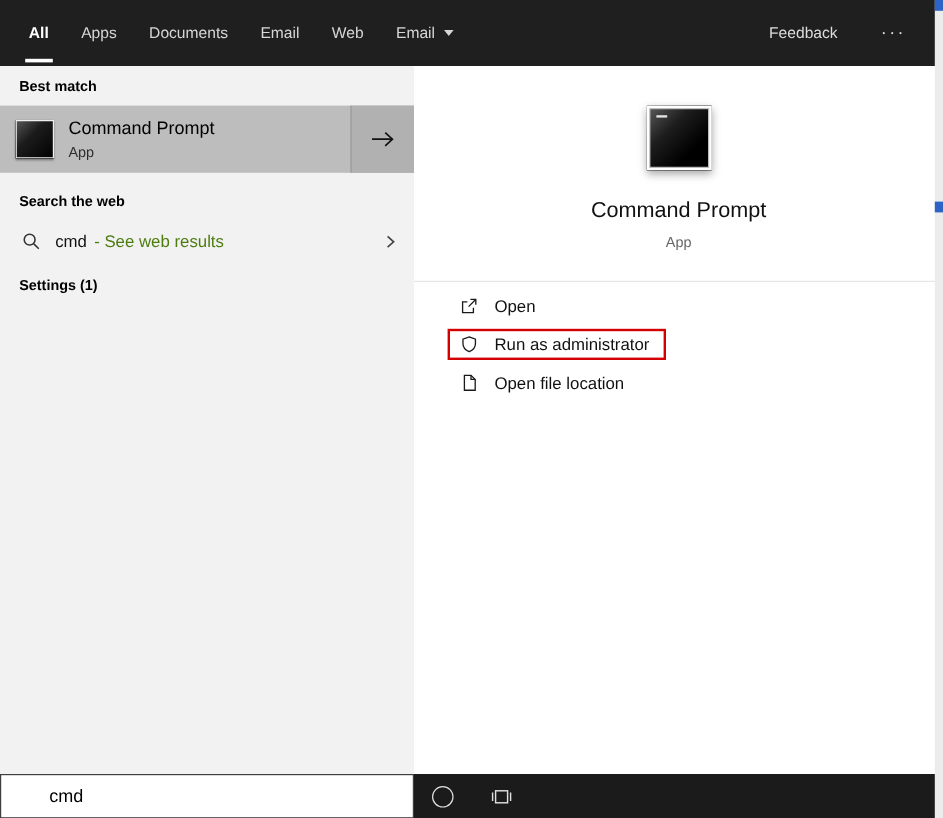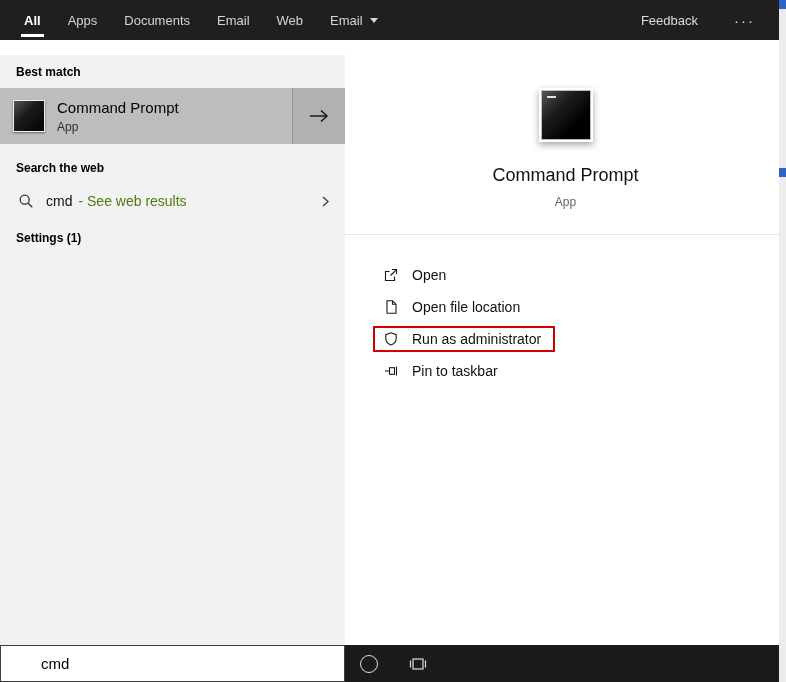--- a/index.html
+++ b/index.html
@@ -4,21 +4,21 @@
 <style>
   * { margin:0; padding:0; box-sizing:border-box; }
   html,body { background:#fff; }
   .screen{
     position:relative; width:786px; height:682px; overflow:hidden;
     font-family:"Liberation Sans","DejaVu Sans",sans-serif;
     background:#fff;
   }
   
   .topbar{
-    position:absolute; top:0; left:0; width:100%; height:40px;
+    position:absolute; top:0; left:0; width:100%; height:55px;
     background:var(--topbar-bg,#1f1f1f); display:flex; align-items:stretch; color:#dcdcdc;
   }
   .tabs{ display:flex; padding-left:24px; gap:27px; }
   .tab{ display:flex; align-items:center; font-size:13px; position:relative; cursor:pointer; color:#d6d6d6; }
   .tab.selected{ color:#fff; font-weight:bold; }
   .tab.selected::after{ content:""; position:absolute; left:-3px; right:-3px; bottom:3px; height:3px; background:#fff; }
   .more-caret{ width:0; height:0; border-left:4px solid transparent; border-right:4px solid transparent;
     border-top:5px solid #d6d6d6; margin-left:7px; }
   .topbar-right{ margin-left:auto; display:flex; align-items:center; gap:36px; padding-right:31px; font-size:13px; }
   .ellipsis{ font-size:15px; letter-spacing:2px; cursor:pointer; }
@@ -48,21 +48,21 @@
     display:flex; flex-direction:column; align-items:center; }
   .cmd-icon-large{
     margin-top:33px; width:54px; height:54px; position:relative;
     background:linear-gradient(135deg,#606060 0%,#1e1e1e 35%,#000 70%);
     box-shadow: inset 0 0 0 2px #fff, inset 0 0 0 3px #bdbdbd, 0 3px 7px rgba(0,0,0,.35);
   }
   .cmd-icon-large::after{ content:""; position:absolute; left:8px; top:8px; width:9px; height:2px; background:rgba(255,255,255,.85); }
   .hero-title{ margin-top:23px; font-size:18px; color:#111; font-weight:400; }
   .hero-sub{ margin-top:9px; font-size:12px; color:#666; }
   .divider{ width:100%; border-top:1px solid #e6e6e6; margin-top:25px; }
-  .actions{ align-self:stretch; margin-top:24px; padding-left:28px; list-style:none; }
+  .actions{ align-self:stretch; margin-top:4px; padding-left:28px; list-style:none; }
   .action{ height:32px; display:flex; align-items:center; cursor:pointer; }
   .action-inner{ display:flex; align-items:center; gap:13px; padding:3px 12px 3px 8px; border:2px solid transparent; }
   .action.highlighted .action-inner{ border-color:var(--highlight-red,#d40000); }
   .action-label{ font-size:14px; color:#111; }
   .action svg{ flex:none; }
 
   
   .bottombar{ position:absolute; bottom:0; left:0; width:100%; height:37px; }
   .search-box{ position:absolute; left:0; top:0; width:345px; height:37px; background:#fff;
     border:1px solid #3f3f3f; }
@@ -160,45 +160,35 @@
       <li class="action">
         <span class="action-inner">
           <svg width="16" height="16" viewBox="0 0 16 16" fill="none" stroke="#1a1a1a" stroke-width="1.1">
             <path d="M6.5 4.5h-4v9h9v-4"></path>
               <path d="M9 2.5h4.5V7"></path>
               <path d="M13.2 2.8L7.5 8.5"></path>
           </svg>
           <span class="action-label">Open</span>
         </span>
       </li>
+      <li class="action highlighted">
+        <span class="action-inner">
+          <svg width="16" height="16" viewBox="0 0 16 16" fill="none" stroke="#1a1a1a" stroke-width="1.1">
+            <path d="M8 1.8l5.2 1.9v3.8c0 3.2-2.3 5.4-5.2 6.6-2.9-1.2-5.2-3.4-5.2-6.6V3.7z"></path>
+          </svg>
+          <span class="action-label">Run as administrator</span>
+        </span>
+      </li>
       <li class="action">
         <span class="action-inner">
           <svg width="16" height="16" viewBox="0 0 16 16" fill="none" stroke="#1a1a1a" stroke-width="1.1">
             <path d="M4 1.8h5.5L13 5.2v9H4z"></path>
               <path d="M9.5 1.8v3.4H13"></path>
           </svg>
           <span class="action-label">Open file location</span>
-        </span>
-      </li>
-      <li class="action highlighted">
-        <span class="action-inner">
-          <svg width="16" height="16" viewBox="0 0 16 16" fill="none" stroke="#1a1a1a" stroke-width="1.1">
-            <path d="M8 1.8l5.2 1.9v3.8c0 3.2-2.3 5.4-5.2 6.6-2.9-1.2-5.2-3.4-5.2-6.6V3.7z"></path>
-          </svg>
-          <span class="action-label">Run as administrator</span>
-        </span>
-      </li>
-      <li class="action">
-        <span class="action-inner">
-          <svg width="16" height="16" viewBox="0 0 16 16" fill="none" stroke="#1a1a1a" stroke-width="1.1">
-            <path d="M2 8h4.5"></path>
-              <rect x="6.5" y="4.7" width="5" height="6.6"></rect>
-              <path d="M13.5 3.5v9"></path>
-          </svg>
-          <span class="action-label">Pin to taskbar</span>
         </span>
       </li>
     </ul>
   </main>
 
   <footer class="bottombar">
     <div class="search-box">
       <input class="search-input" type="text" value="cmd" style="">
     </div>
     <div class="taskbar">

